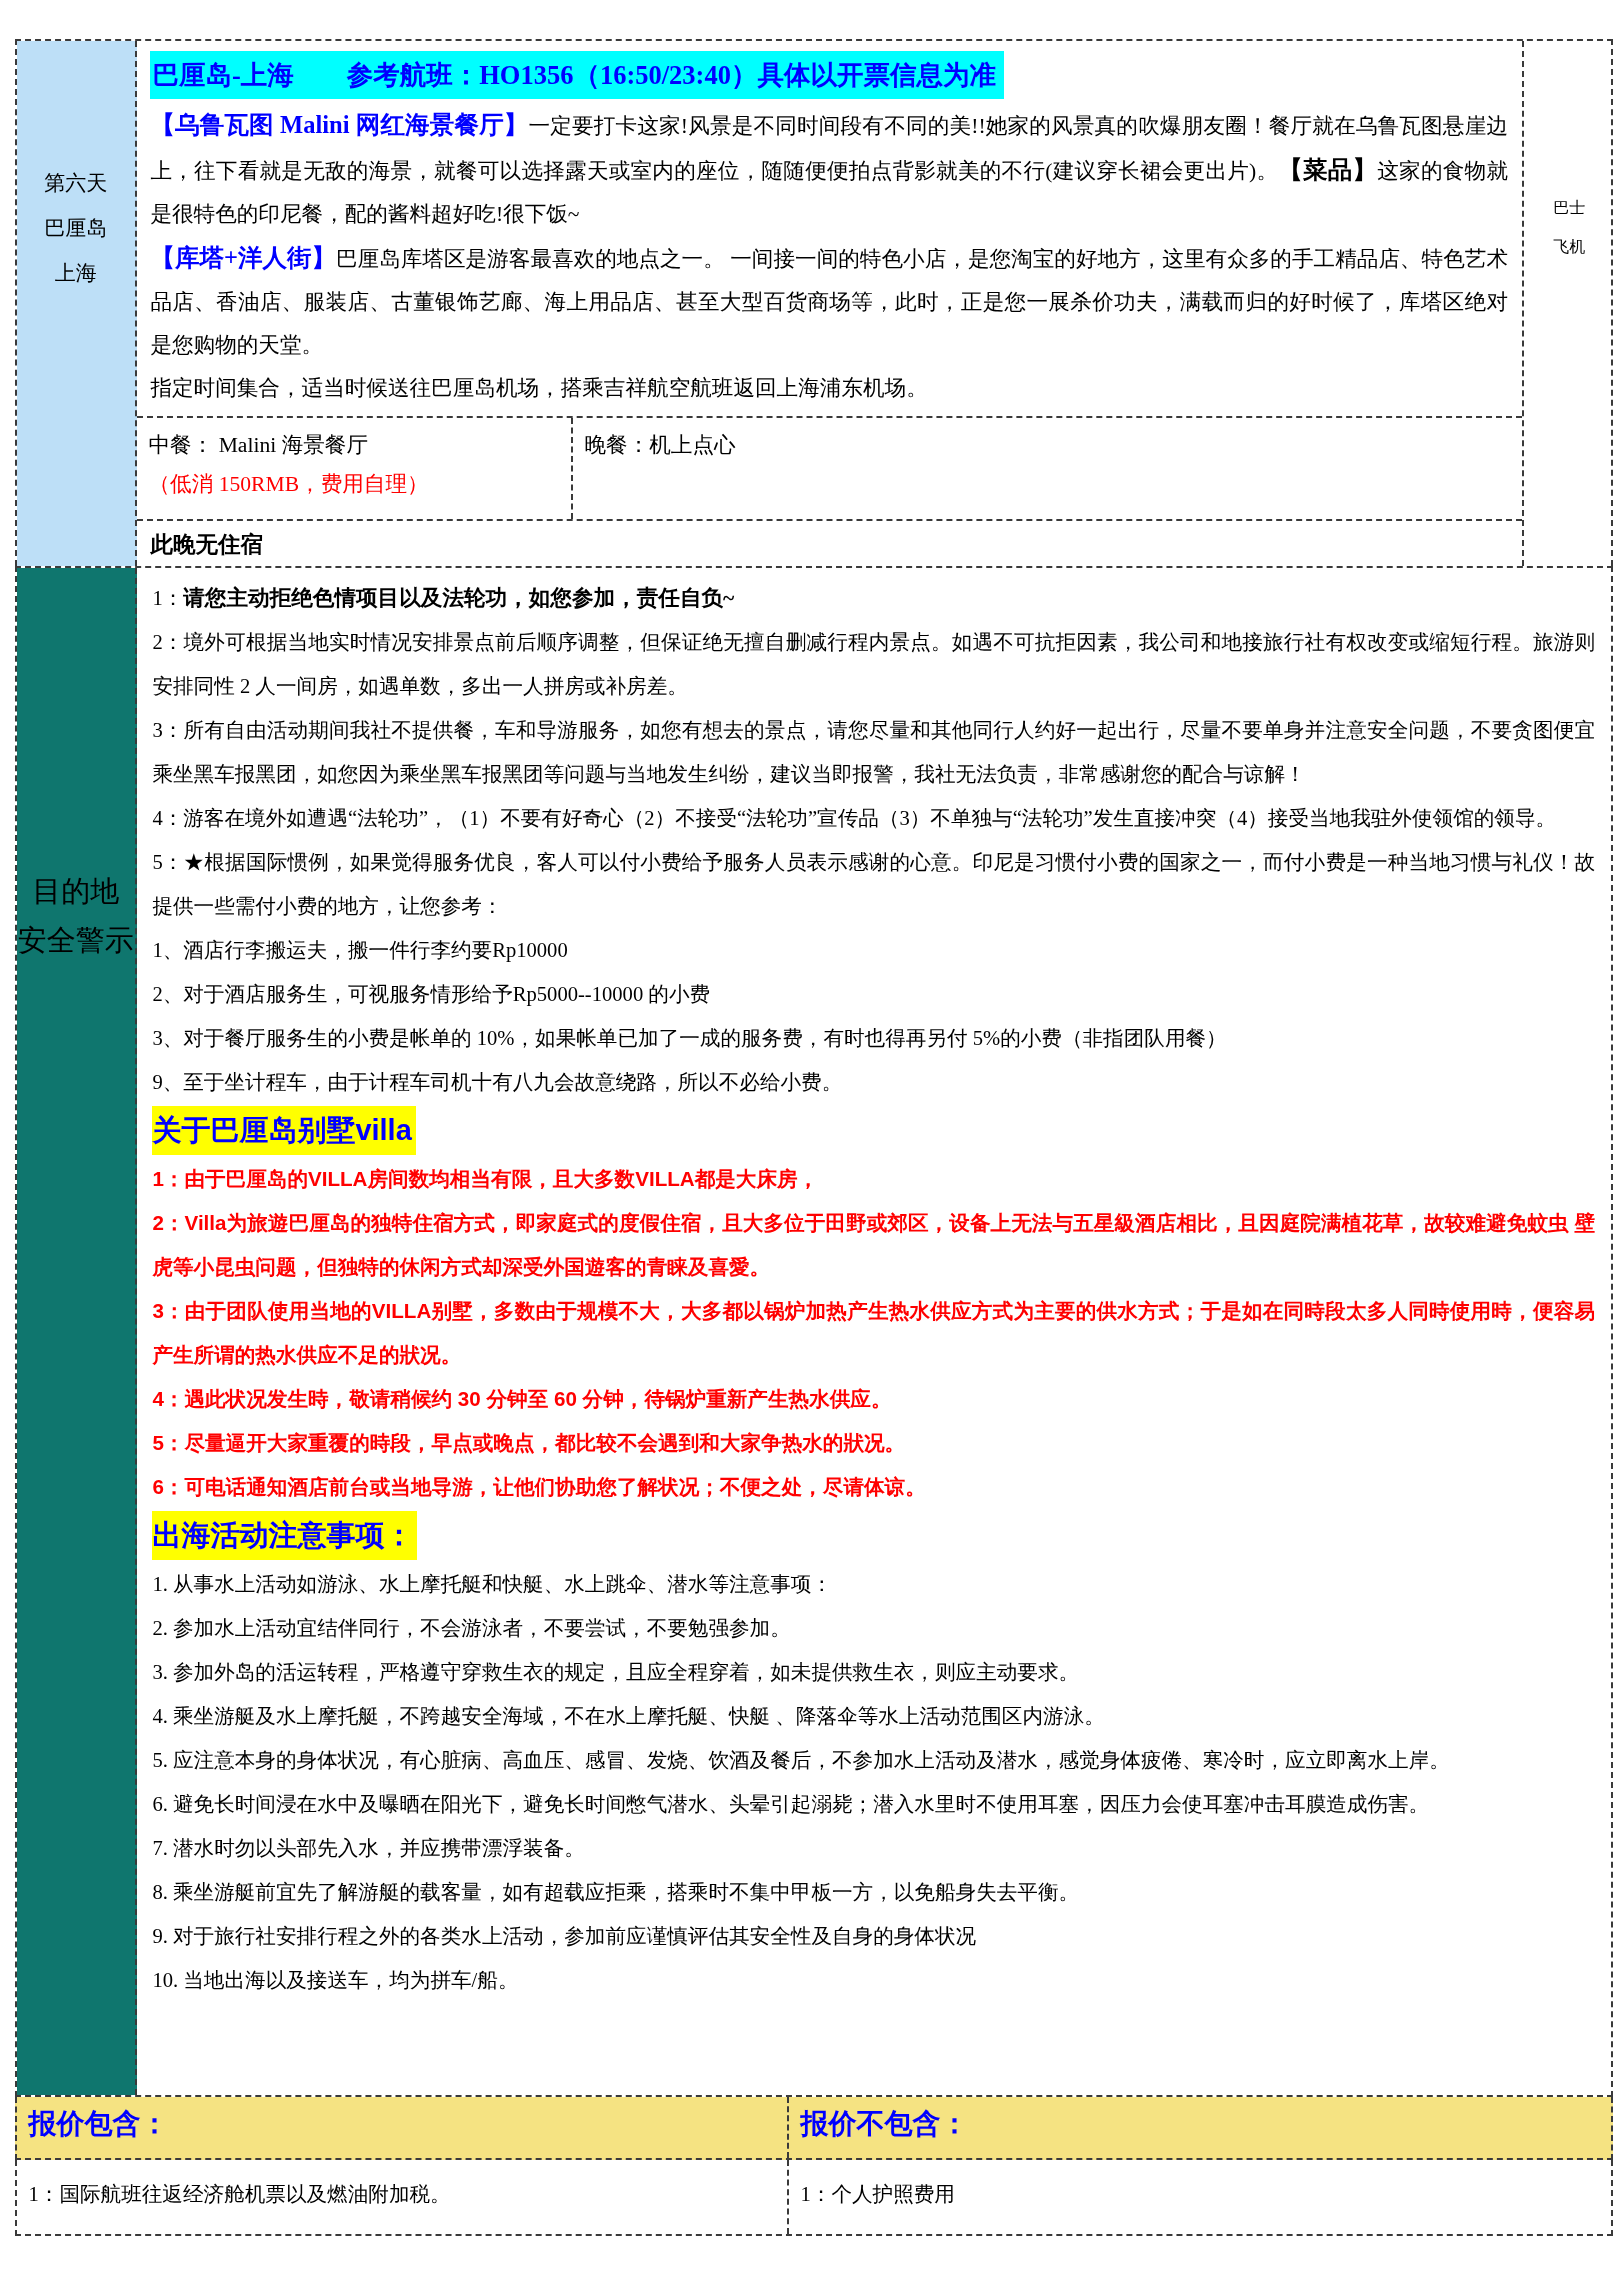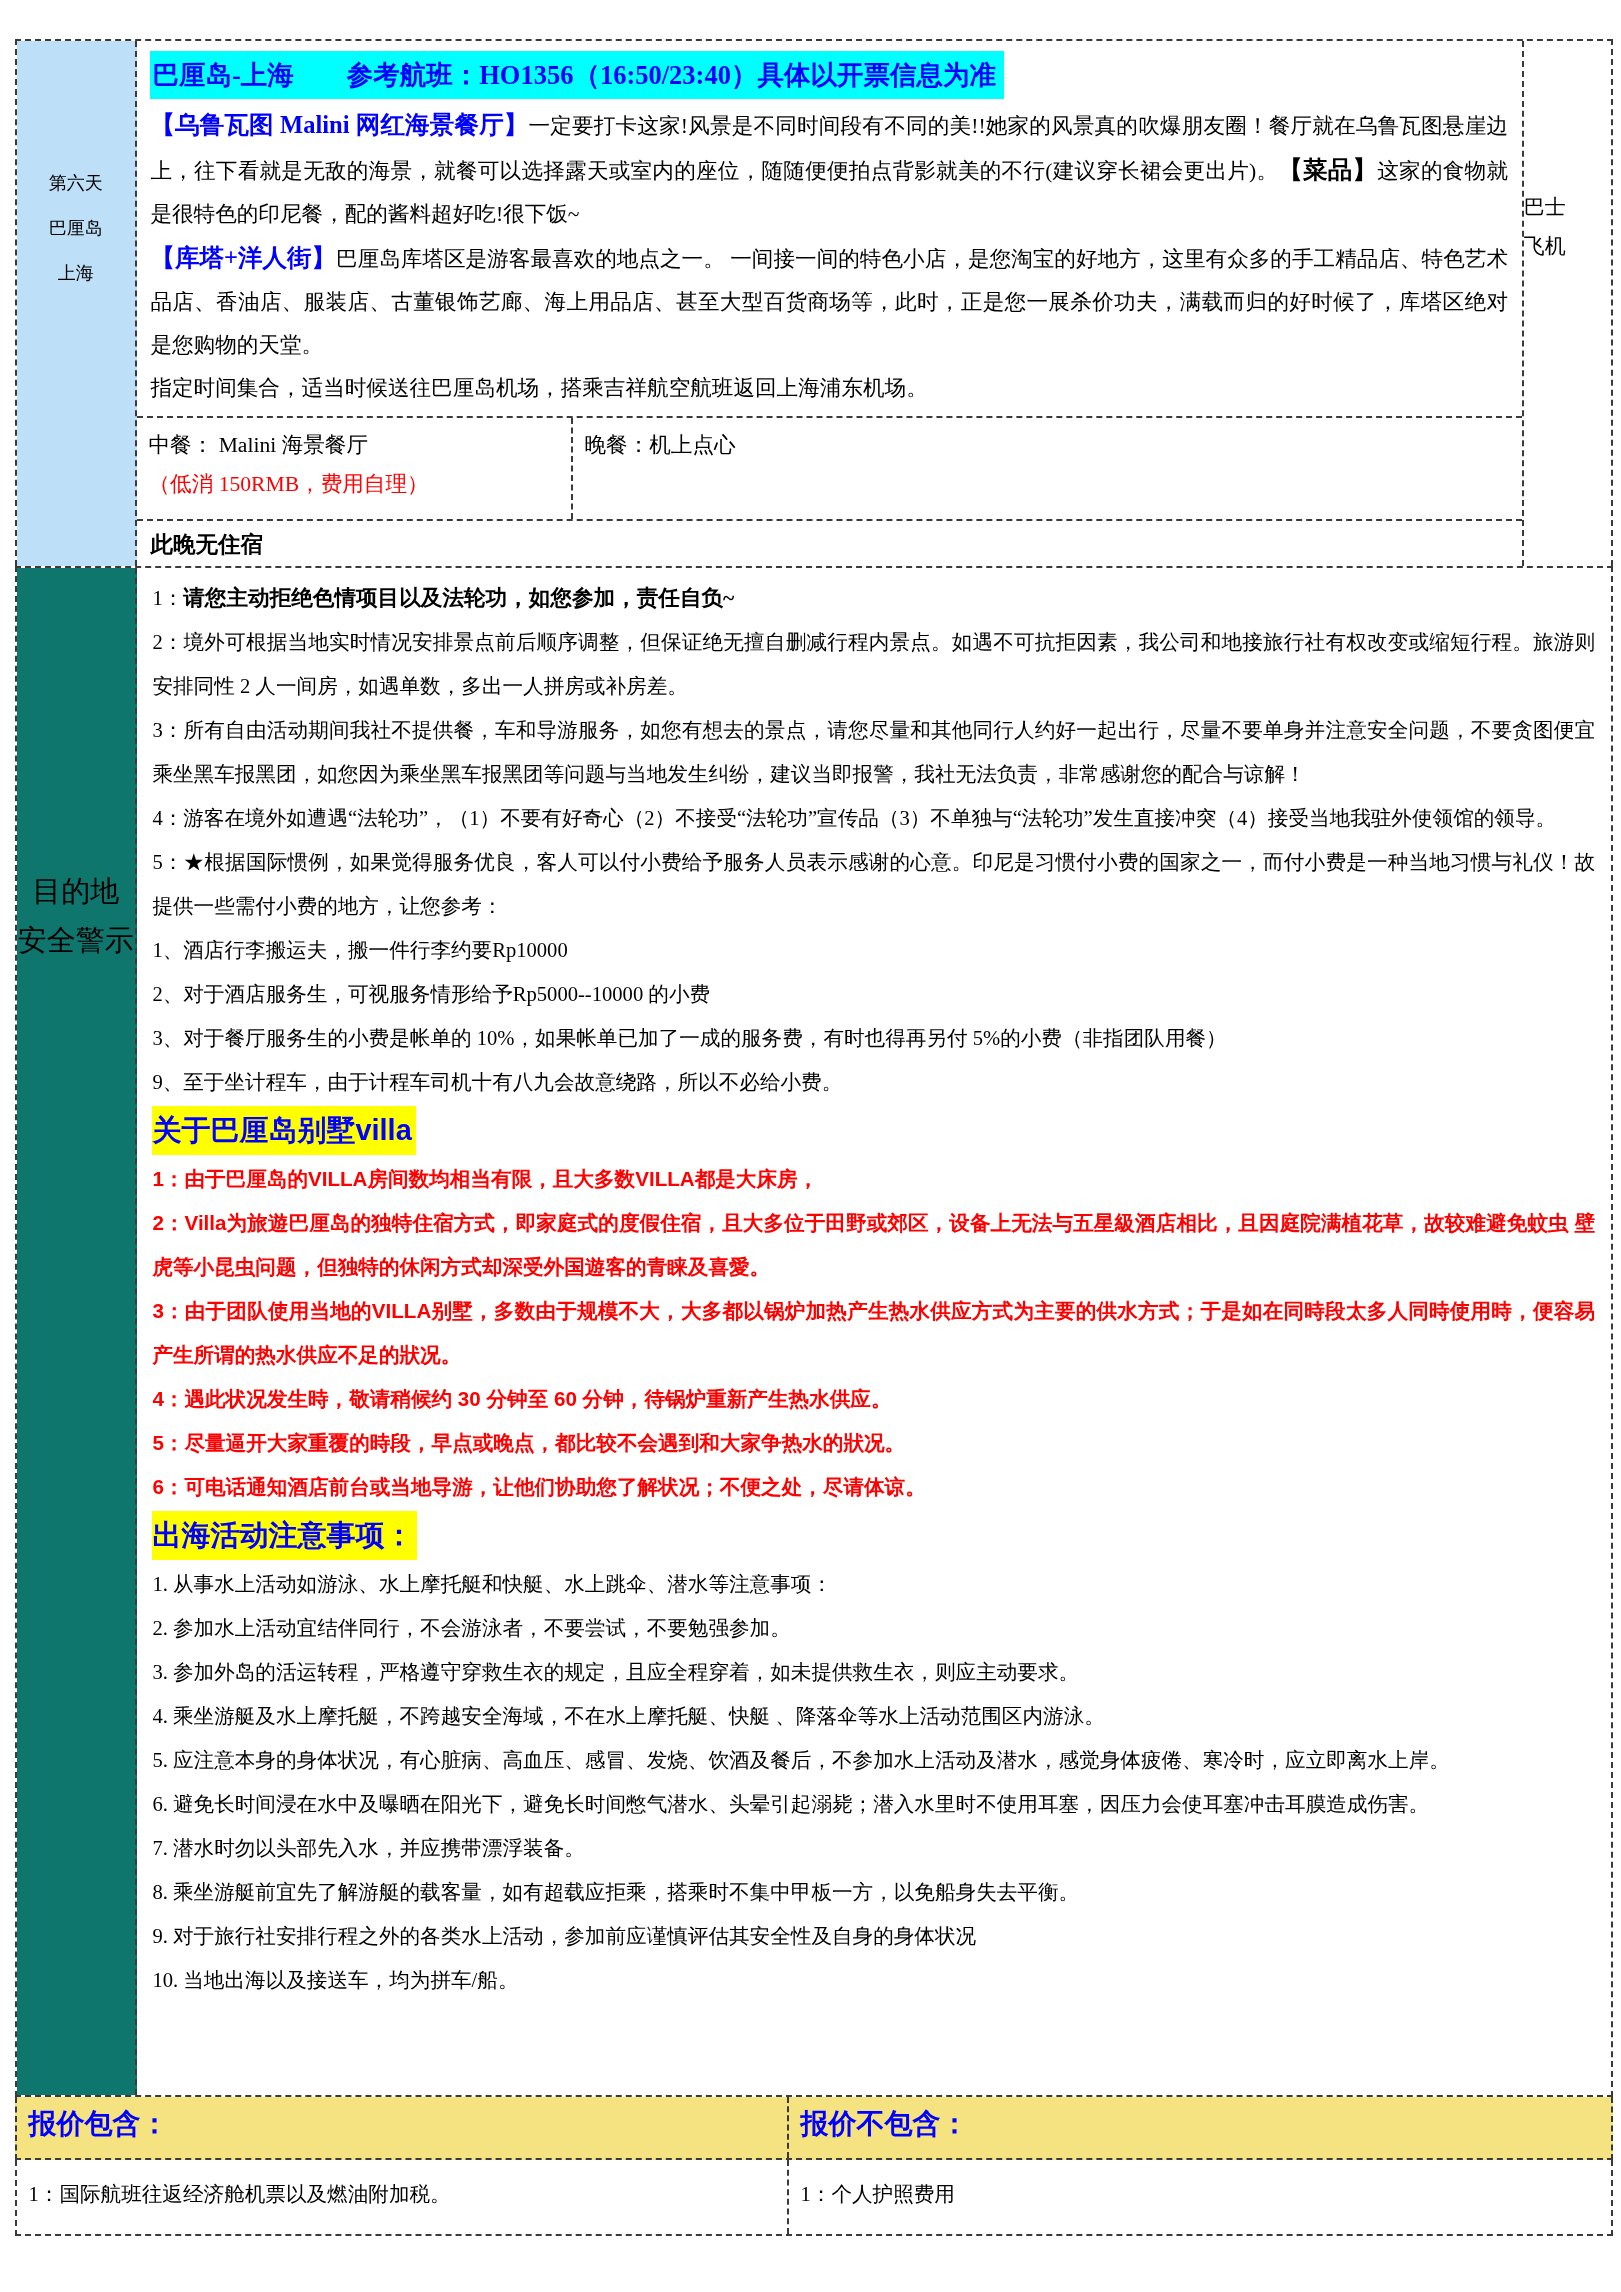--- a/index.html
+++ b/index.html
@@ -14,37 +14,37 @@
   .day-block{
     display:grid;
     grid-template-columns:120px 1385px 93px;
     border:2px dashed #3a3a3a;border-bottom:none;
     box-sizing:border-box;
   }
   .cell-day{
     grid-column:1;grid-row:1/4;background:#BDDFF7;
     border-right:2px dashed #3a3a3a;box-sizing:border-box;
     text-align:center;padding-top:120px;
-    font-size:18px;line-height:45px;white-space:pre-line;
+    font-size:21px;line-height:45px;white-space:pre-line;
   }
   .cell-itinerary{grid-column:2;grid-row:1;padding:7.8px 13.7px 3.9px;box-sizing:border-box;min-height:375px;}
   .cell-meals{
     grid-column:2;grid-row:2;border-top:2px dashed #3a3a3a;box-sizing:border-box;
     display:grid;grid-template-columns:434px 451px 500px;height:103px;
   }
   .meal-cell{padding:7.8px 11.8px;box-sizing:border-box;font-size:21.6px;line-height:39px;}
   .meal-cell + .meal-cell{border-left:2px dashed #3a3a3a;}
   .meal-cell .note{color:#FF0000;display:block;}
   .cell-nostay{
     grid-column:2;grid-row:3;border-top:2px dashed #3a3a3a;box-sizing:border-box;
     font-weight:bold;font-size:22.5px;padding:7.8px 13.7px;height:47px;
   }
   .cell-transport{
     grid-column:3;grid-row:1/4;border-left:2px dashed #3a3a3a;box-sizing:border-box;
-    padding-top:147px;font-size:21px;line-height:39px;white-space:pre-line;
+    text-align:center;padding-top:147px;font-size:16px;line-height:39px;white-space:pre-line;
   }
 
   .title-line{margin:2px 0 3.9px;}
   .title-hl{
     display:inline-block;background:#00FFFF;color:#0000FF;
     font-weight:bold;font-size:26.5px;line-height:48px;padding:0 7.8px 0 2px;
     font-family:"Liberation Serif","DejaVu Serif",serif;
   }
   .para{font-size:21.6px;line-height:43px;text-align:justify;margin:0;}
   .lead{font-weight:bold;font-size:24.5px;}

